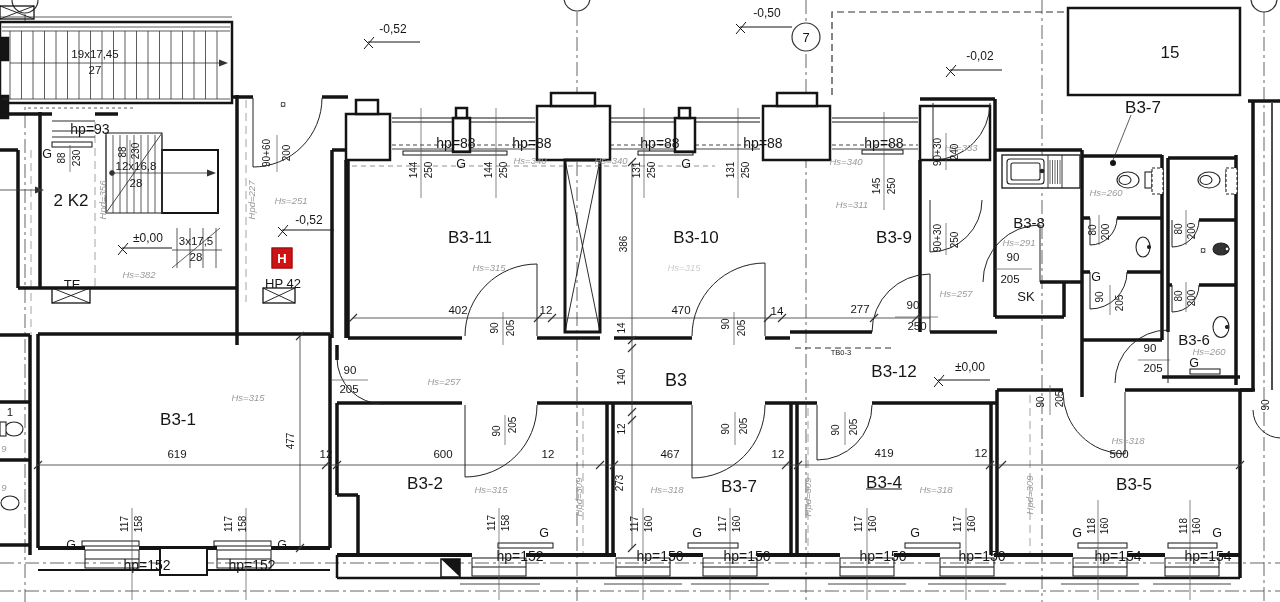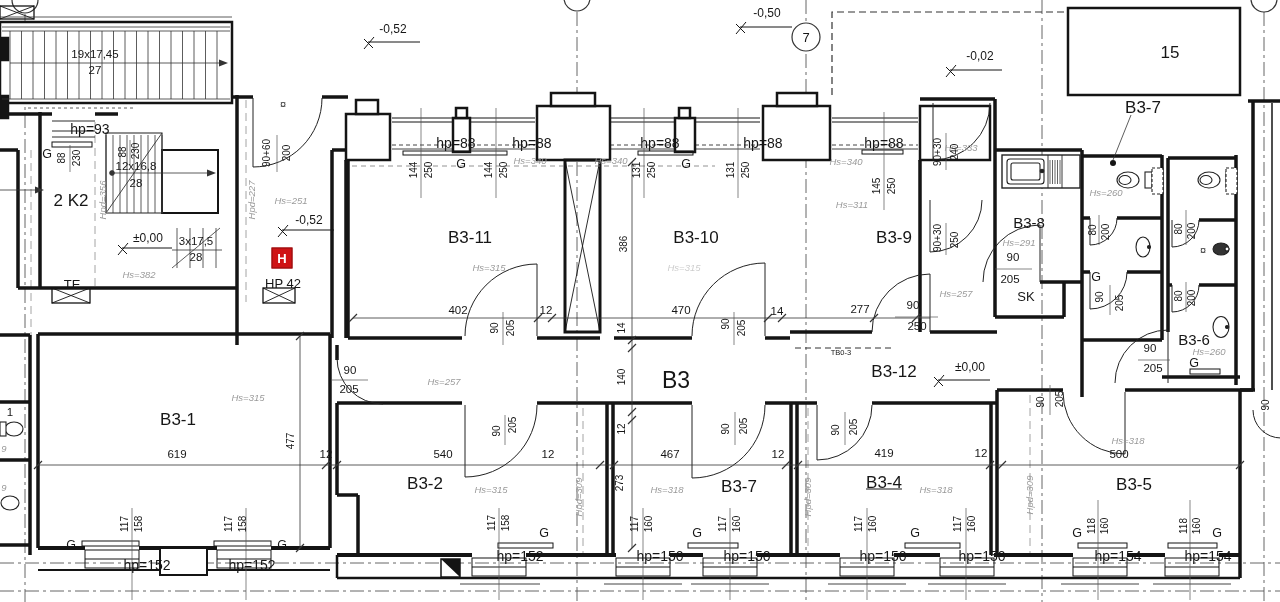--- a/index.html
+++ b/index.html
@@ -7,21 +7,21 @@
           font-family:"Liberation Sans",sans-serif;}
   #linework{position:absolute;left:0;top:0;}
   #labels{position:absolute;left:0;top:0;width:100%;height:100%;}
   .lbl{position:absolute;transform:translate(-50%,-50%);color:#161616;white-space:nowrap;line-height:1;
        font-family:"Liberation Sans",sans-serif;}
   .lbl.rot{transform:translate(-50%,-50%) rotate(-90deg);}
   .dim{font-size:10px;}
   .dim12{font-size:11.5px;}
   .room{font-size:15px;}
   .room-lg2{font-size:17px;}
-  .room-xl{font-size:23px;text-align:center;}
+  .room-xl{font-size:18px;text-align:center;}
   .room-sm{font-size:13px;}
   .hs{font-size:9.5px;font-style:italic;color:#9a9a9a;}
   .faint{opacity:.5;}
   .hpd{font-size:9.5px;font-style:italic;color:#9a9a9a;}
   .g{font-size:12.5px;}
   .hp{font-size:14px;padding-left:32px;}
   .lvl{font-size:12px;}
   .tiny{font-size:7.5px;}
   .sym{font-size:11px;color:#333;}
   .axis{font-size:13px;}
@@ -385,21 +385,21 @@
       <div class="lbl dim rot" style="left: 622px; top: 377px;">140</div>
       <div class="lbl dim rot" style="left: 622px; top: 429px;">12</div>
       <div class="lbl dim rot" style="left: 620px; top: 483px;">273</div>
       <div class="lbl room-lg2" style="left: 178px; top: 419px;">B3-1</div>
       <div class="lbl hs" style="left: 248px; top: 398px;">Hs=315</div>
       <div class="lbl dim12" style="left: 177px; top: 455px;">619</div>
       <div class="lbl dim rot" style="left: 291px; top: 441px;">477</div>
       <div class="lbl dim12" style="left: 326px; top: 455px;">12</div>
       <div class="lbl room-lg2" style="left: 425px; top: 483px;">B3-2</div>
       <div class="lbl hs" style="left: 491px; top: 490px;">Hs=315</div>
-      <div class="lbl dim12" style="left: 443px; top: 455px;">540</div>
+      <div class="lbl dim12" style="left: 443px; top: 455px;">600</div>
       <div class="lbl dim12" style="left: 548px; top: 455px;">12</div>
       <div class="lbl dim12" style="left: 670px; top: 455px;">467</div>
       <div class="lbl dim12" style="left: 778px; top: 455px;">12</div>
       <div class="lbl dim12" style="left: 884px; top: 454px;">419</div>
       <div class="lbl dim12" style="left: 981px; top: 454px;">12</div>
       <div class="lbl dim12" style="left: 1119px; top: 455px;">500</div>
       <div class="lbl room-lg2" style="left: 739px; top: 486px;">B3-7</div>
       <div class="lbl hs" style="left: 667px; top: 490px;">Hs=318</div>
       <div class="lbl room-lg2" style="left: 884px; top: 482px; text-decoration: underline;">B3-4</div>
       <div class="lbl hs" style="left: 936px; top: 490px;">Hs=318</div>

